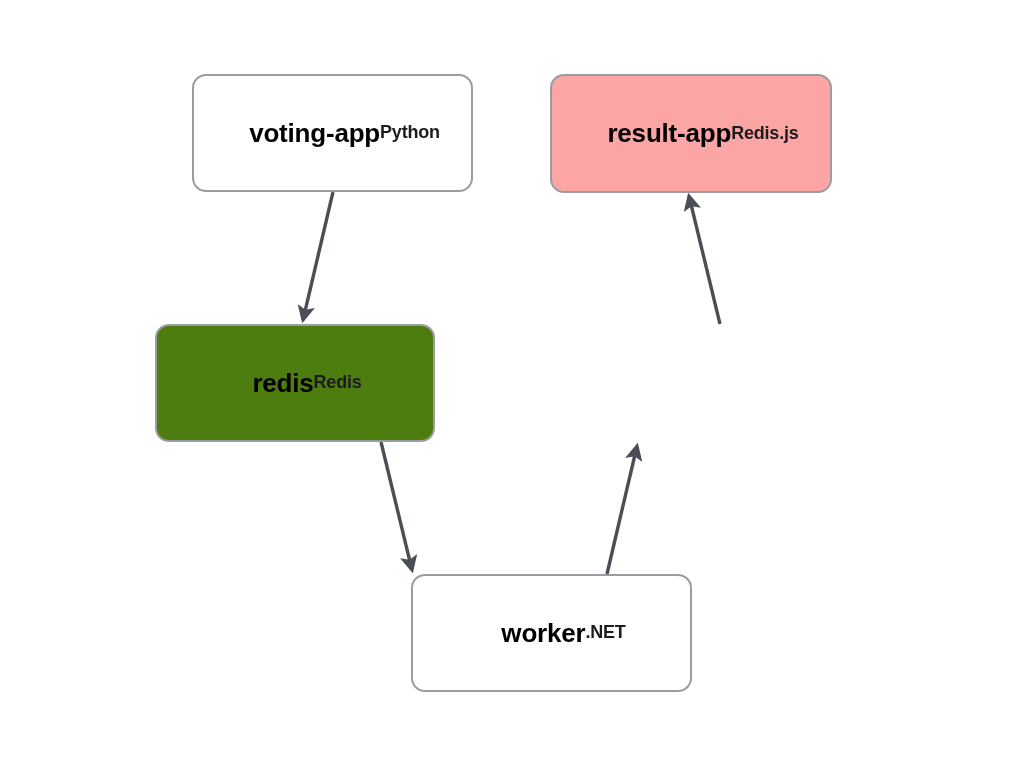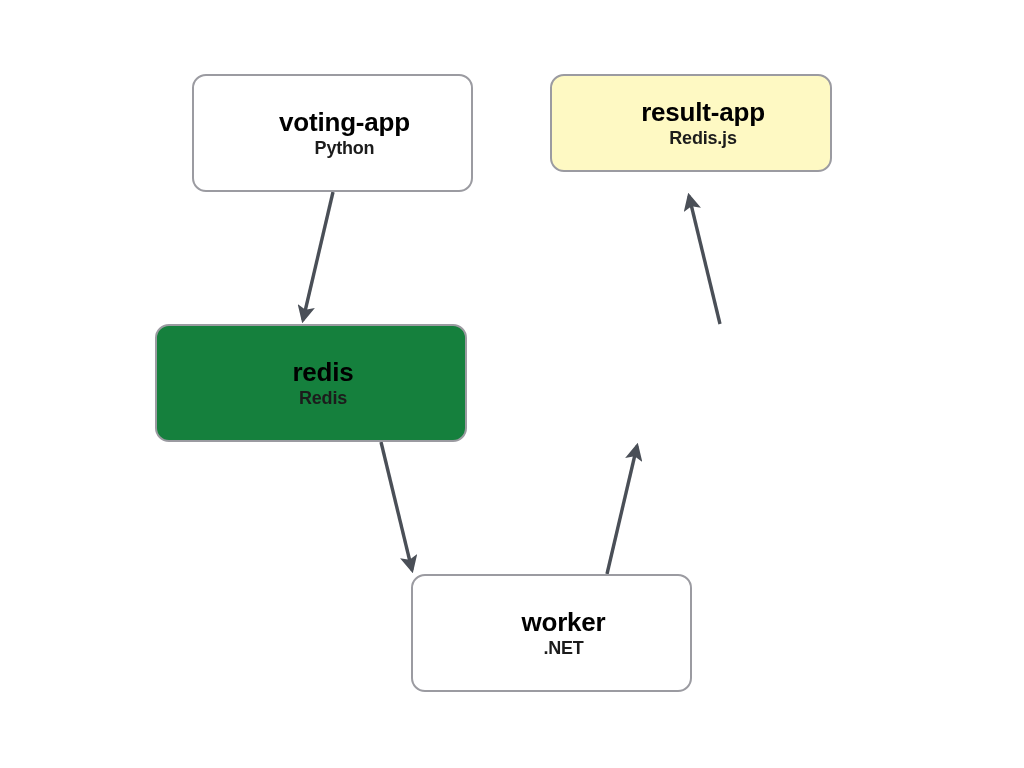--- a/index.html
+++ b/index.html
@@ -27,21 +27,21 @@
     width: 1024px;
     height: 768px;
   }
   .node {
     position: absolute;
     box-sizing: border-box;
     background: #ffffff;
     border: 2px solid #9b9ba1;
     border-radius: 14px;
     display: flex;
-    flex-direction: column;
+    flex-direction: row;
     align-items: center;
     justify-content: center;
     z-index: 2;
     padding-left: 24px;
   }
   .node-title {
     font-size: 26px;
     font-weight: bold;
     color: #000000;
     line-height: 1.18;
@@ -72,26 +72,26 @@
     <line class="edge-line" stroke="#4a4f57" stroke-width="3.4" stroke-linecap="butt" marker-end="url(#arrowhead)" x1="381" y1="442" x2="412" y2="570"></line>
     <line class="edge-line" stroke="#4a4f57" stroke-width="3.4" stroke-linecap="butt" marker-end="url(#arrowhead)" x1="607" y1="574" x2="637" y2="446"></line>
     <line class="edge-line" stroke="#4a4f57" stroke-width="3.4" stroke-linecap="butt" marker-end="url(#arrowhead)" x1="720" y1="324" x2="689" y2="196"></line>
   </svg>
 
   <div class="node" id="node-voting-app" style="left: 192px; top: 74px; width: 281px; height: 118px; border-color: rgb(155, 155, 161); background: rgb(255, 255, 255);">
     <div class="node-title">voting-app</div>
     <div class="node-subtitle">Python</div>
   </div>
 
-  <div class="node" id="node-result-app" style="left: 550px; top: 74px; width: 282px; height: 98px; border-color: rgb(155, 155, 161); background: #fef9c3;">
+  <div class="node" id="node-result-app" style="left: 550px; top: 74px; width: 282px; height: 119px; border-color: rgb(155, 155, 161); background: #fca5a5;">
     <div class="node-title">result-app</div>
     <div class="node-subtitle">Redis.js</div>
   </div>
 
-  <div class="node" id="node-redis" style="left: 155px; top: 324px; width: 312px; height: 118px; border-color: rgb(155, 155, 161); background: #15803d;">
+  <div class="node" id="node-redis" style="left: 155px; top: 324px; width: 280px; height: 118px; border-color: rgb(155, 155, 161); background: #4d7c0f;">
     <div class="node-title">redis</div>
     <div class="node-subtitle">Redis</div>
   </div>
 
 
   <div class="node" id="node-worker" style="left: 371px; top: 574px; width: 281px; height: 118px; border-color: rgb(155, 155, 161); background: rgb(255, 255, 255); margin-left: 40px;">
     <div class="node-title">worker</div>
     <div class="node-subtitle">.NET</div>
   </div>
 

